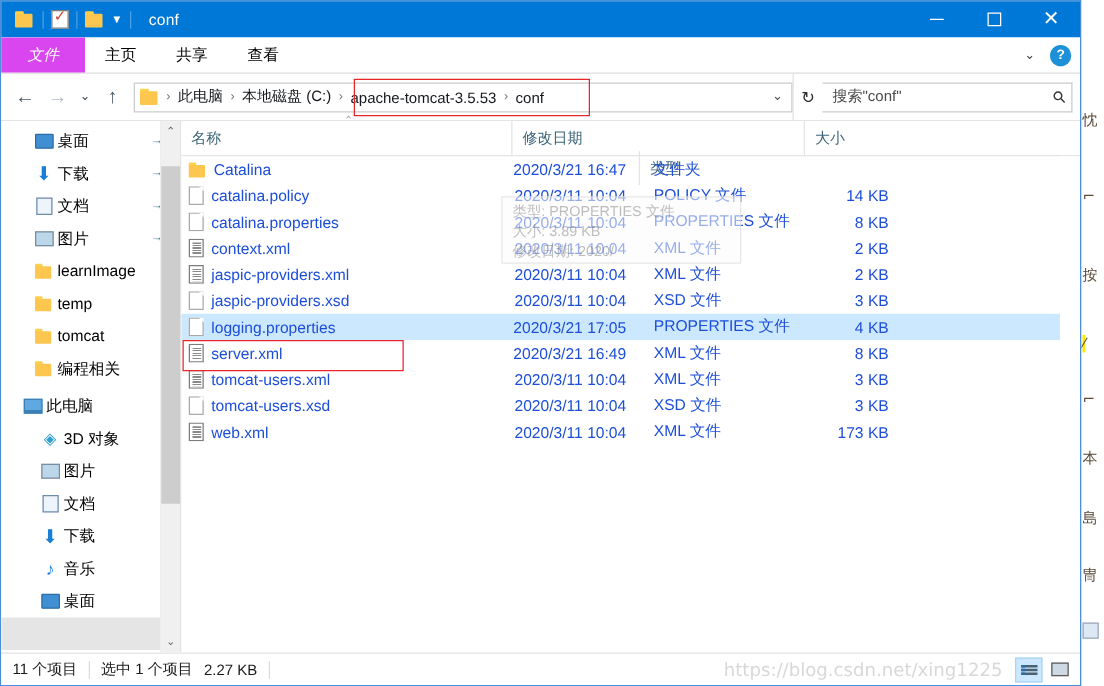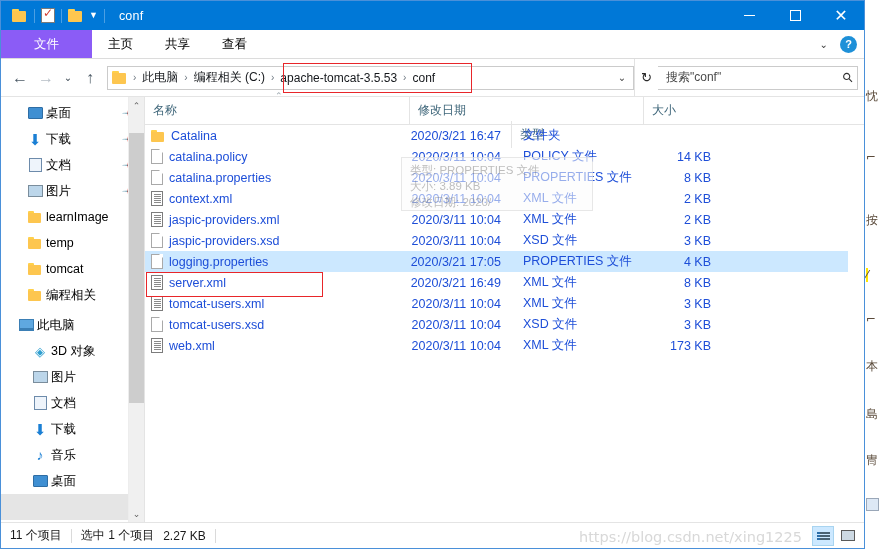--- a/index.html
+++ b/index.html
@@ -81,21 +81,21 @@
   
   #ribbon {
     height: 29px; flex: none; background: #ffffff;
     display: flex; align-items: stretch; position: relative;
     border-bottom: 1px solid #dcdcdc;
   }
   .rtab {
     padding: 0 16px; display: flex; align-items: center;
     font-size: 12.5px; color: #000;
   }
-  .rtab.file { background: #8b5cf6; color: #fff; padding: 0 33px; }
+  .rtab.file { background: #d946ef; color: #fff; padding: 0 21px; font-style: italic; }
   .ribbon-right { margin-left: auto; display: flex; align-items: center; padding-right: 7px; gap: 12px; }
   .chev-down { font-size: 10px; color: #3a3a3a; }
   .help-ico {
     width: 17px; height: 17px; border-radius: 50%; background: #1e90d8;
     color: #fff; font-size: 11px; font-weight: bold;
     display: flex; align-items: center; justify-content: center;
   }
 
   
   #addrbar {
@@ -370,21 +370,21 @@
     <div class="nav-btn dim">→</div>
     <div class="nav-btn small">⌄</div>
     <div class="nav-btn">↑</div>
 
     <div class="addr-field">
       <div class="crumbs">
         <span class="crumb-folder"></span>
         <span class="crumb-sep">›</span>
         <span class="crumb">此电脑</span>
         <span class="crumb-sep">›</span>
-        <span class="crumb">编程相关 (C:)</span>
+        <span class="crumb">本地磁盘 (C:)</span>
         <span class="crumb-sep">›</span>
         <span class="crumb">apache-tomcat-3.5.53</span>
         <span class="crumb-sep">›</span>
         <span class="crumb">conf</span>
       </div>
       <div id="crumb-highlight"></div>
       <div class="addr-right">
         <span class="addr-caret">⌄</span>
       </div>
     </div>

